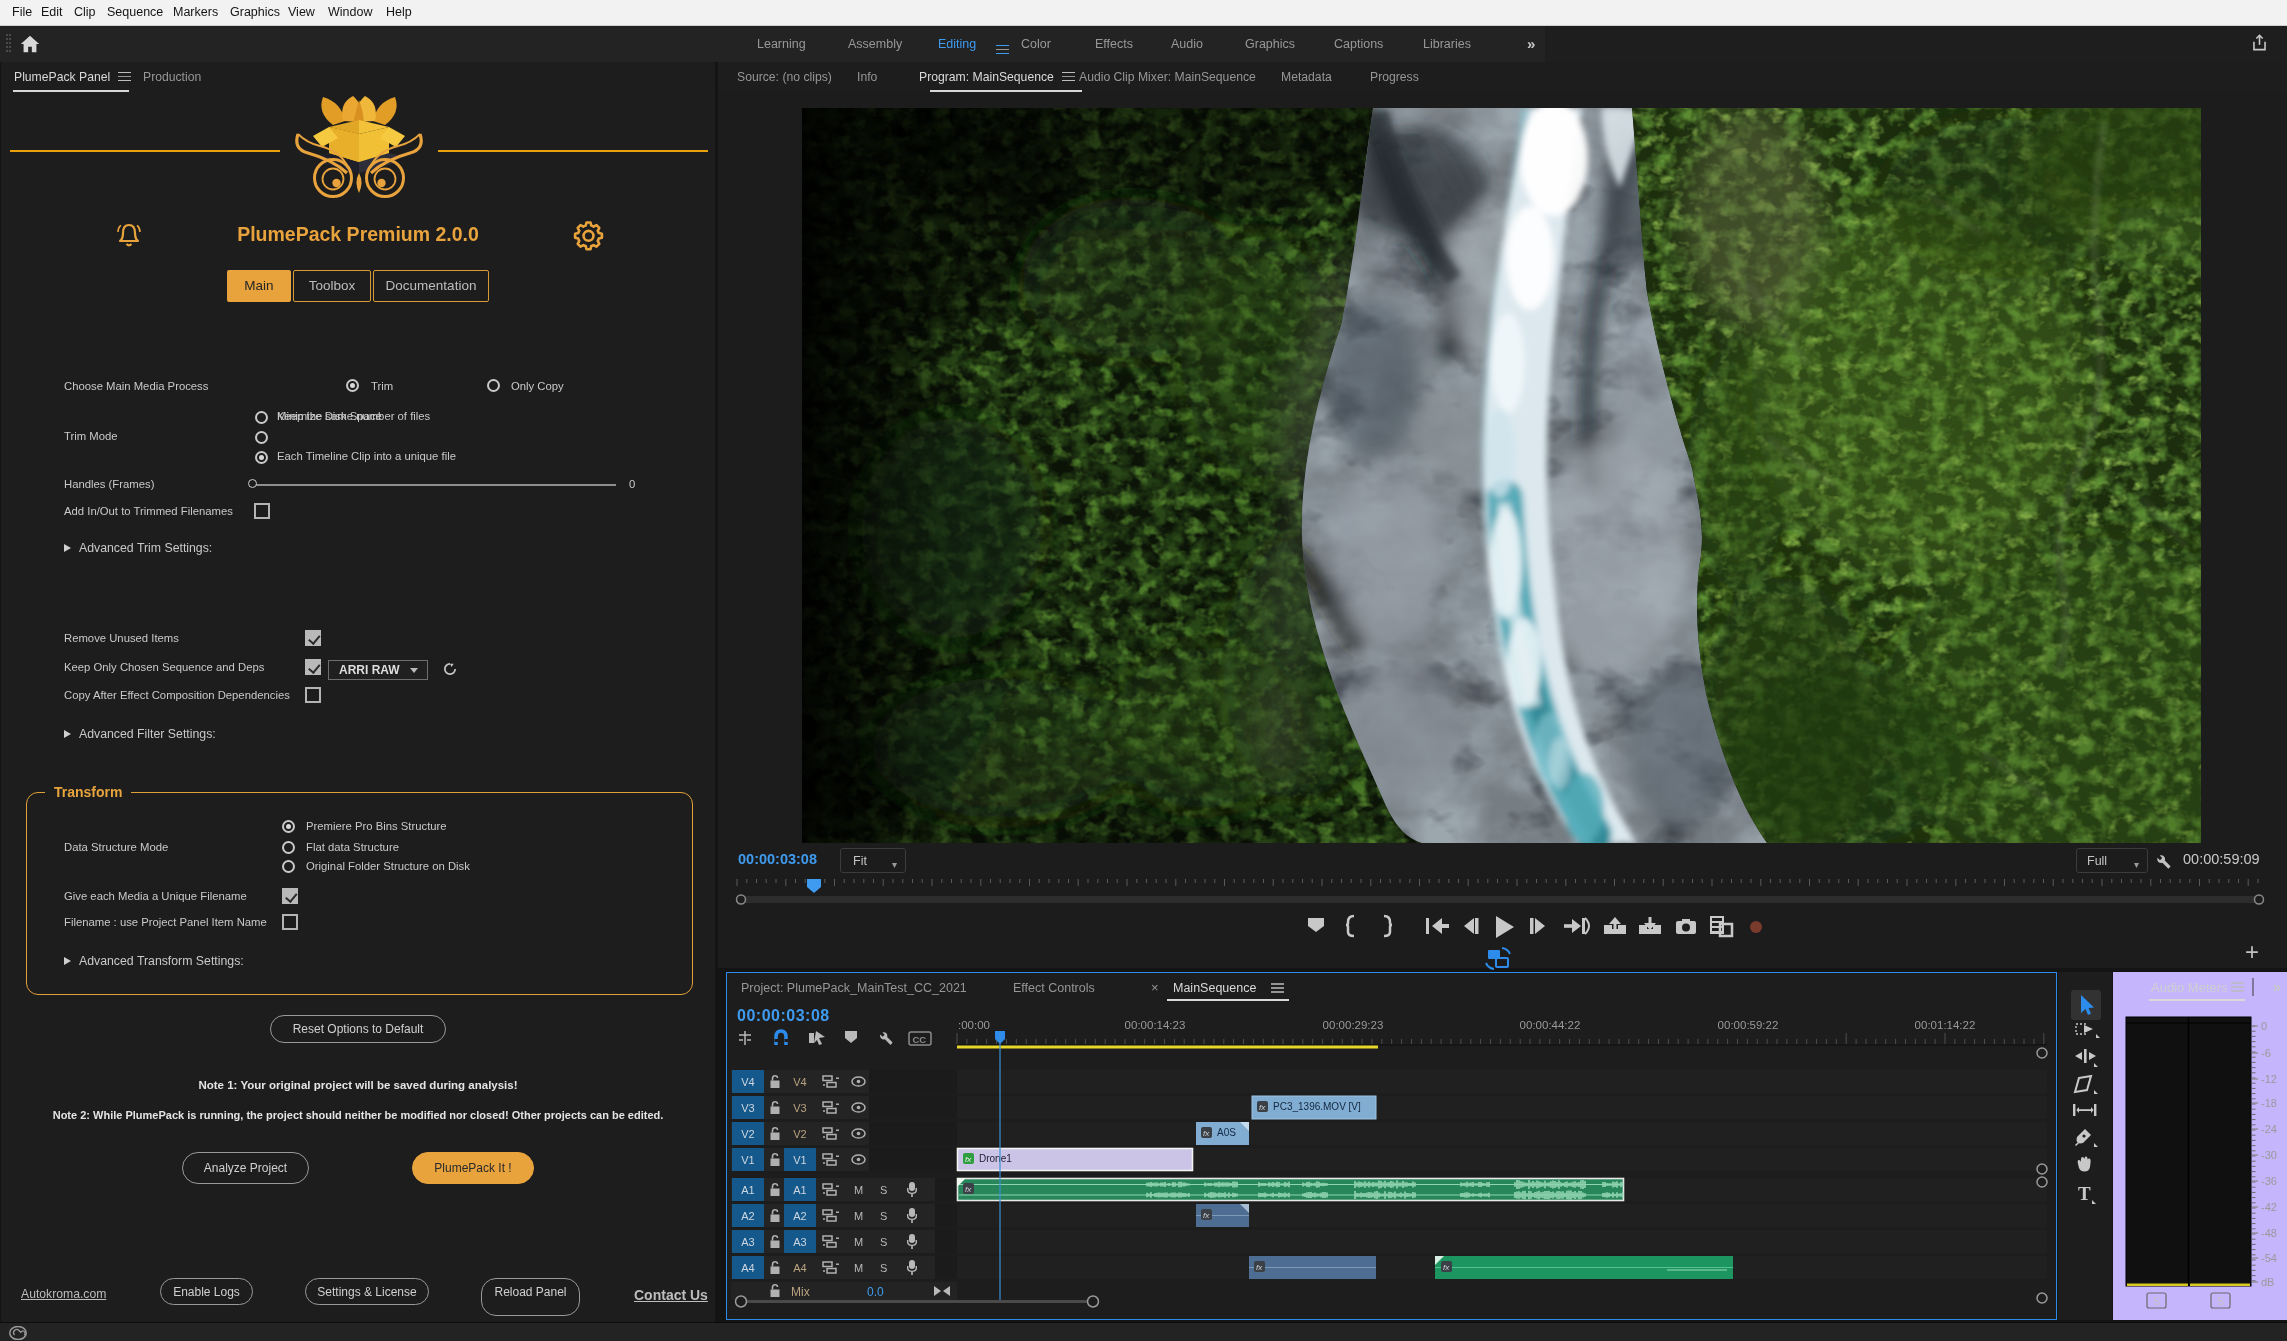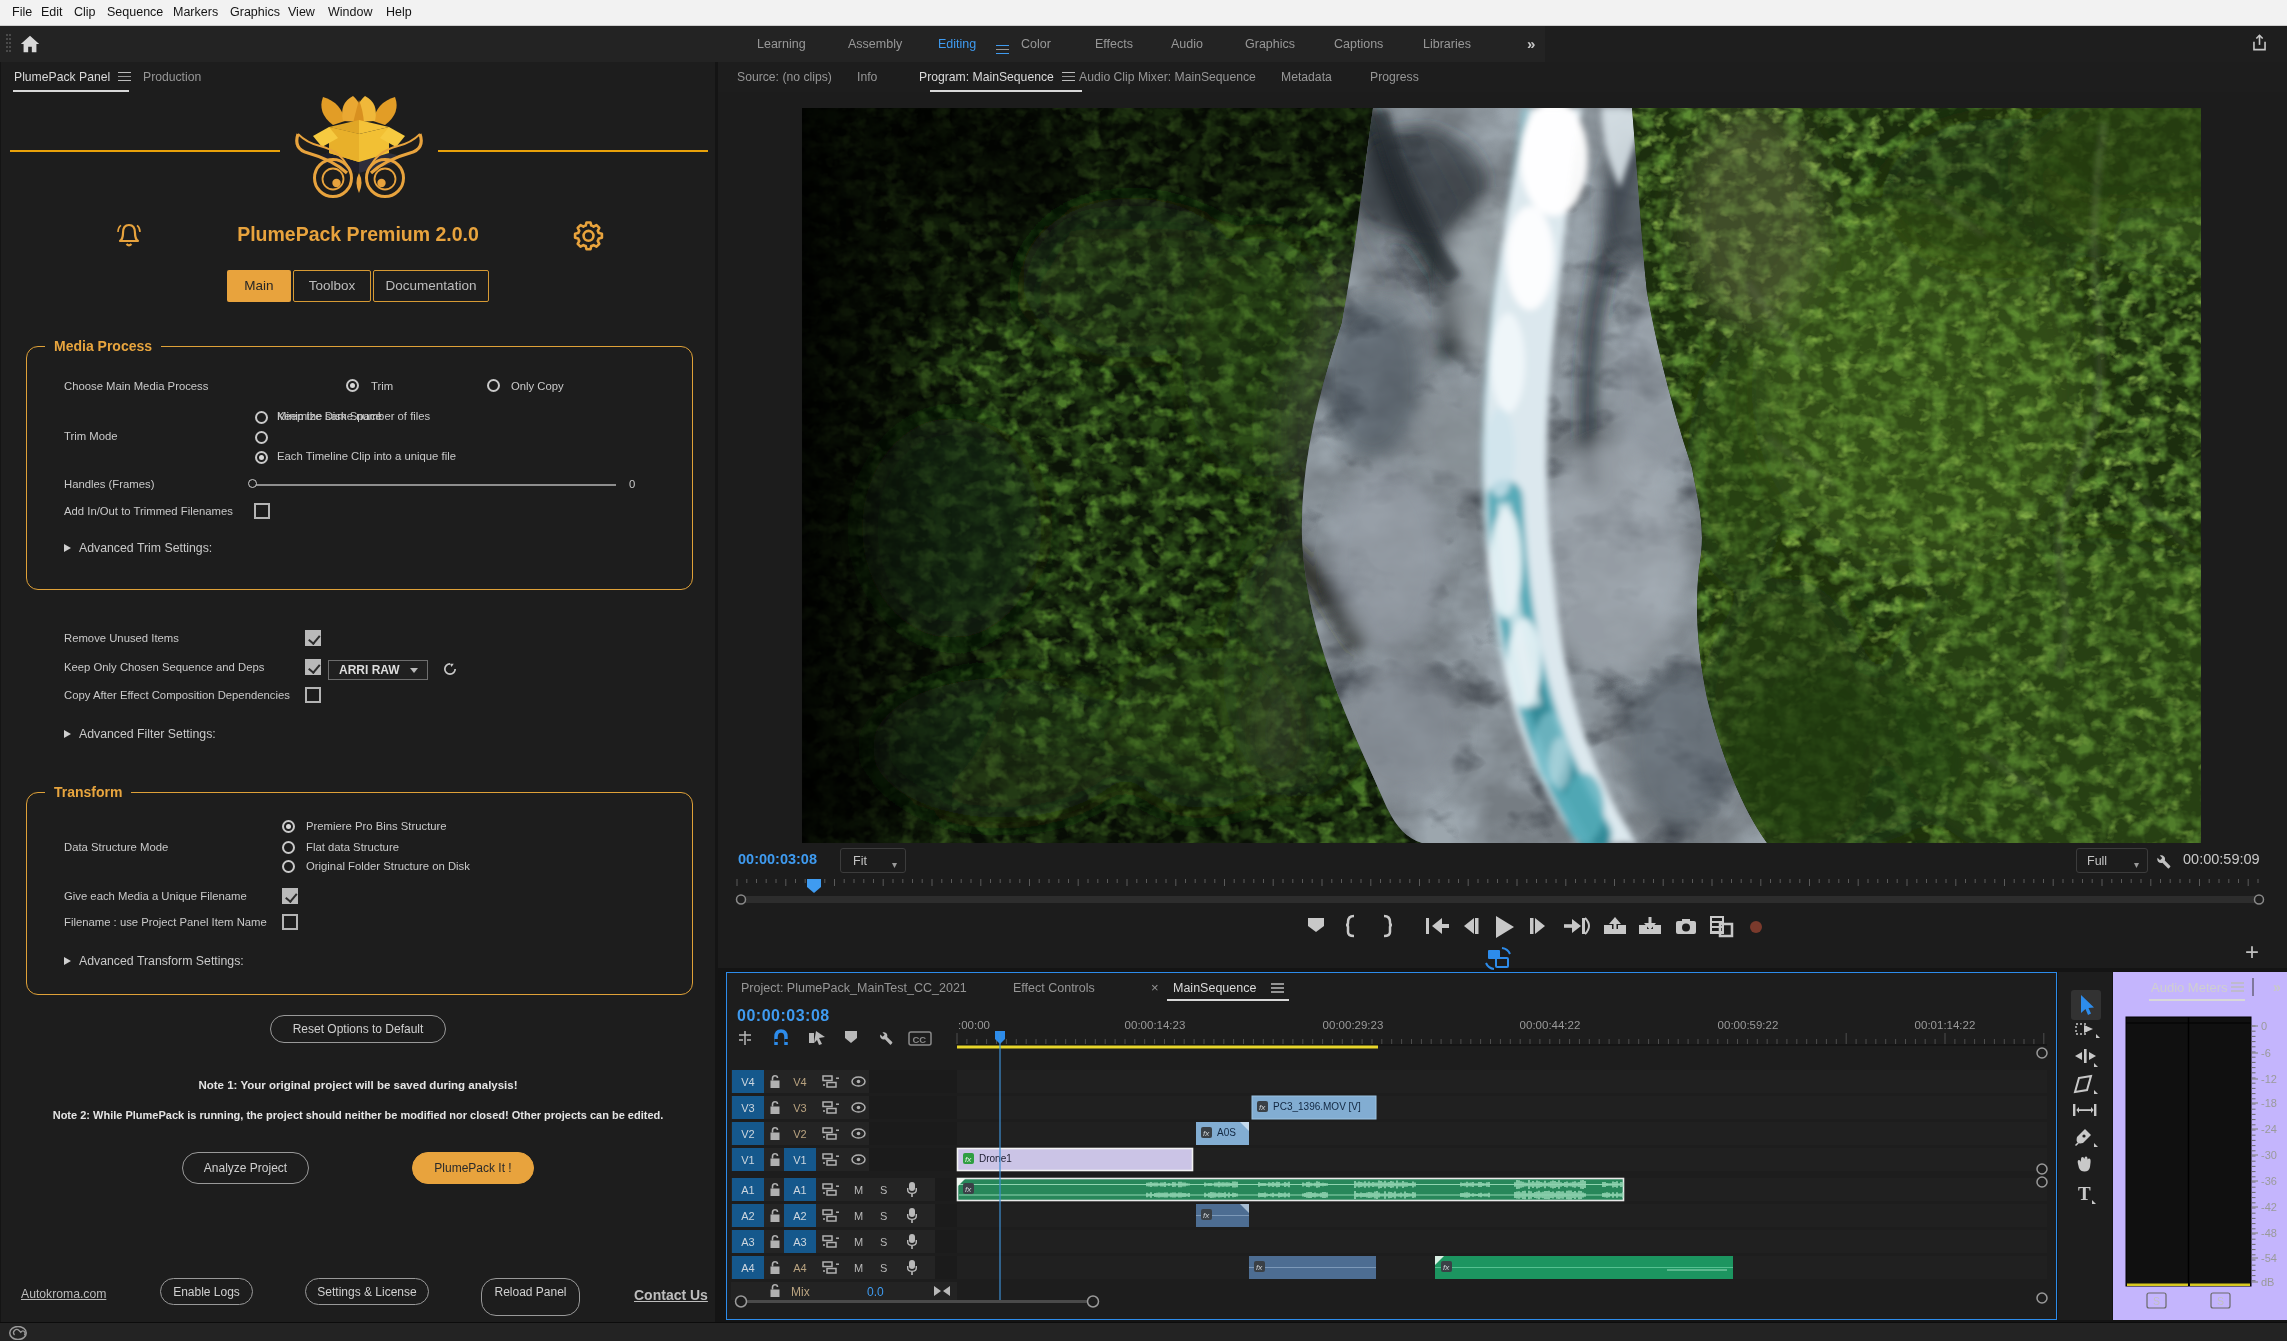--- a/index.html
+++ b/index.html
@@ -134,23 +134,20 @@
 
  <svg class="abs" style="left:571px;top:157px" width="33" height="33" viewBox="0 0 24 24">
   <path fill="none" stroke="#e8a33d" stroke-width="1.9" stroke-linejoin="round" d="M10.55 2.5 L13.45 2.5 L14 4.8 Q14.9 5.05 15.7 5.55 L17.8 4.4 L19.85 6.45 L18.7 8.55 Q19.2 9.35 19.45 10.25 L21.75 10.8 L21.75 13.7 L19.45 14.25 Q19.2 15.15 18.7 15.95 L19.85 18.05 L17.8 20.1 L15.7 18.95 Q14.9 19.45 14 19.7 L13.45 22 L10.55 22 L10 19.7 Q9.1 19.45 8.3 18.95 L6.2 20.1 L4.15 18.05 L5.3 15.95 Q4.8 15.15 4.55 14.25 L2.25 13.7 L2.25 10.8 L4.55 10.25 Q4.8 9.35 5.3 8.55 L4.15 6.45 L6.2 4.4 L8.3 5.55 Q9.1 5.05 10 4.8 Z"></path>
   <circle cx="12" cy="12.25" r="3.6" fill="none" stroke="#e8a33d" stroke-width="1.9"></circle>
  </svg>
 
  <div class="abs" style="left:226px;top:208px;width:64px;height:32px;background:#e8a33d;border-radius:2px;color:#262626;font-size:13.5px;text-align:center;line-height:32px;">Main</div>
  <div class="abs" style="left:292px;top:208px;width:78px;height:32px;border:1px solid #d79a34;border-radius:2px;color:#bdbdbd;font-size:13.5px;text-align:center;line-height:30px;">Toolbox</div>
  <div class="abs" style="left:372px;top:208px;width:116px;height:32px;border:1px solid #d79a34;border-radius:2px;color:#bdbdbd;font-size:13.5px;text-align:center;line-height:30px;">Documentation</div>
 
- <fieldset style="left:25px;top:276px;width:667px;height:252px;">
-  <legend>Media Process</legend>
- </fieldset>
  <span class="flabel" style="left:63px;top:318px">Choose Main Media Process</span>
  <span class="radio on" style="left:345px;top:317px"></span>
     <span class="flabel" style="left:370px;top:318px">Trim</span>
  <span class="radio" style="left:486px;top:317px"></span>
     <span class="flabel" style="left:510px;top:318px">Only Copy</span>
  <span class="flabel" style="left:63px;top:368px">Trim Mode</span>
  <span class="radio" style="left:254px;top:349px"></span>
     <span class="flabel" style="left:276px;top:348px">Minimize Disk Space</span>
  <span class="radio" style="left:254px;top:369px"></span>
     <span class="flabel" style="left:276px;top:348px">Keep the same number of files</span>

